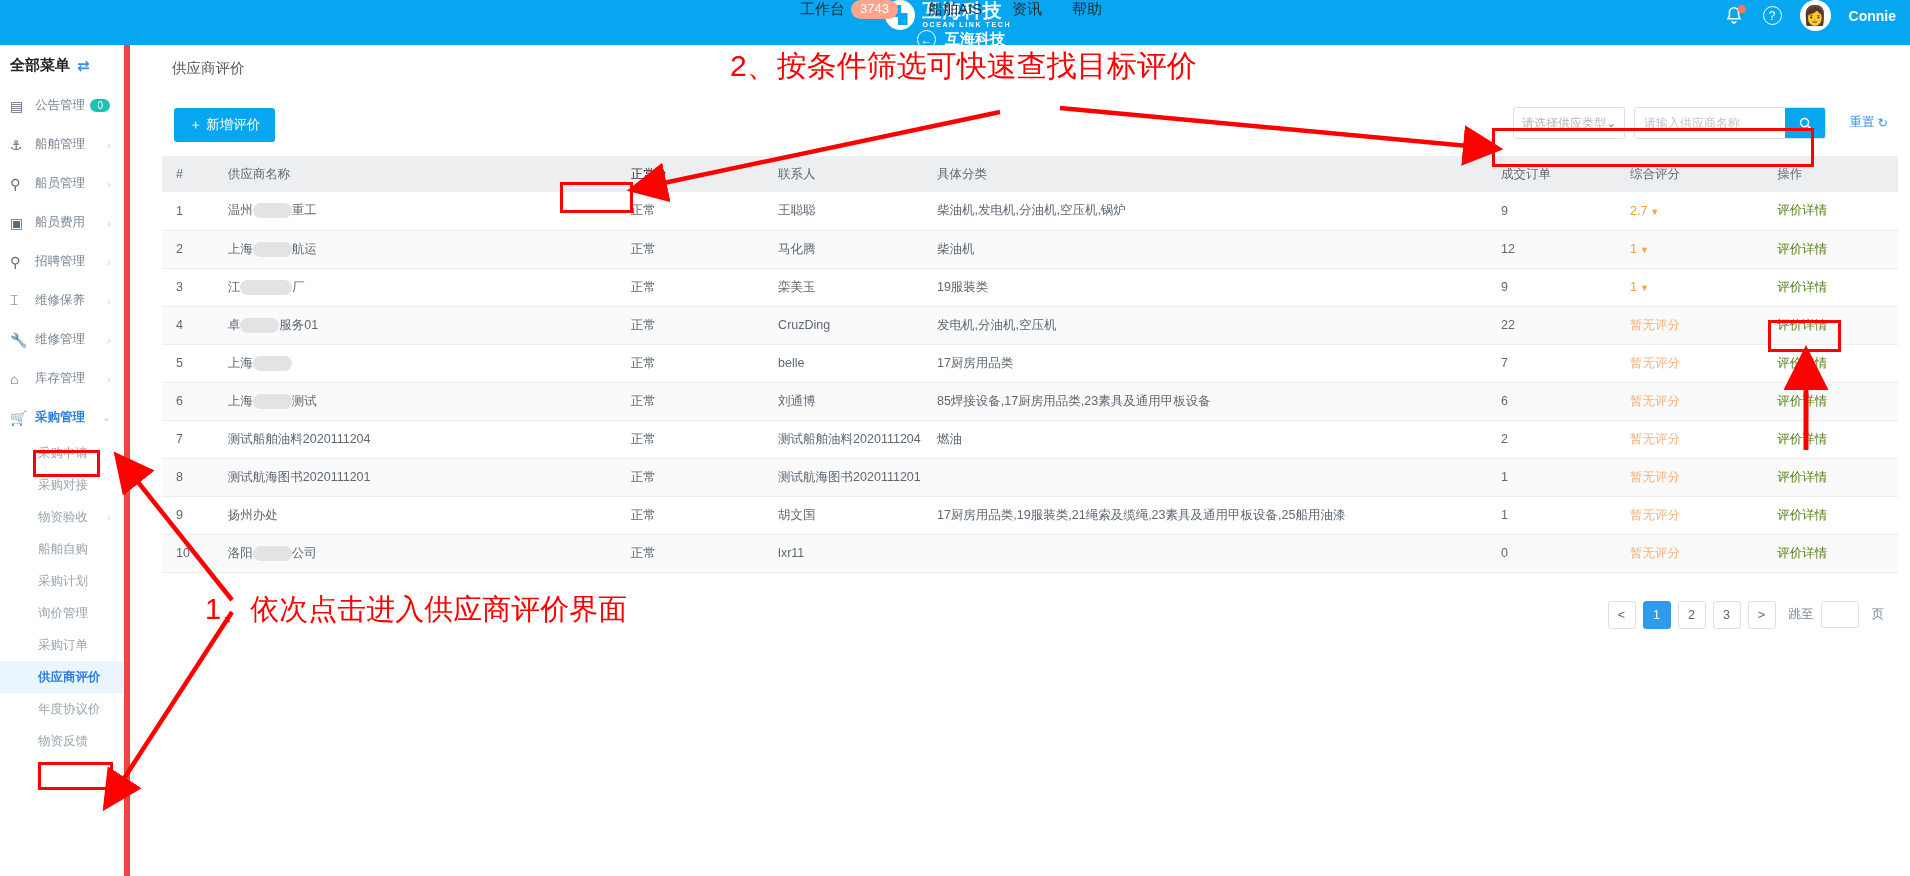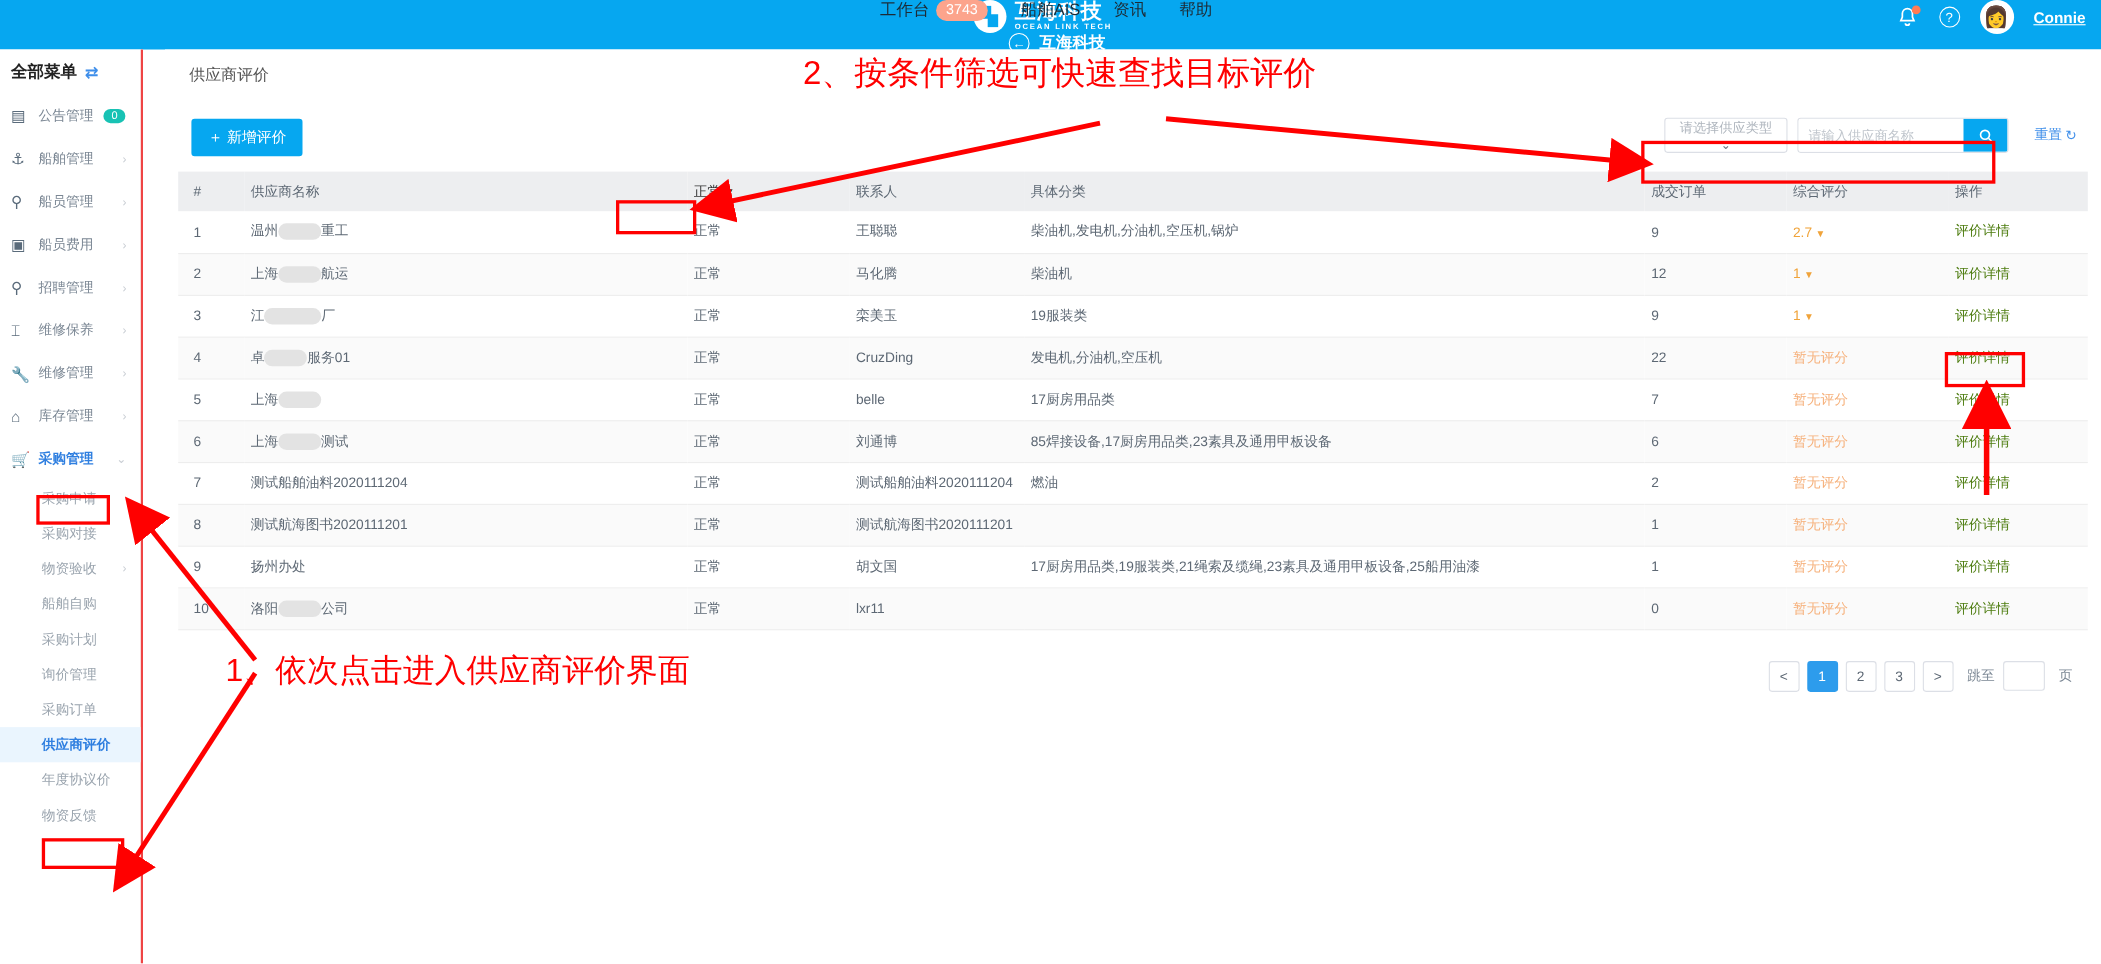--- a/index.html
+++ b/index.html
@@ -54,26 +54,26 @@
     border-radius: 50%; background: #FF7B54;
   }
   .qmark {
     width: 19px; height: 19px; border-radius: 50%; border: 1.4px solid #fff;
     color: #fff; font-size: 12px; display: flex; align-items: center; justify-content: center;
   }
   .avatar {
     width: 31px; height: 31px; border-radius: 50%; background: #fff;
     display: flex; align-items: center; justify-content: center; font-size: 19px; overflow: hidden;
   }
-  .username { color: #fff; font-size: 14px; font-weight: bold; text-decoration: underline; }
+  .username { color: #fff; font-size: 14px; font-weight: bold; }
 
   
   .sidebar {
     position: absolute; top: 45px; left: 0; width: 130px; height: 831px;
-    background: #fff; border-right: 2px solid #ef4444; overflow: hidden;
+    background: #fff; border-right: 6px solid #ef4444; overflow: hidden;
   }
   .sidebar-title {
     display: flex; align-items: center; gap: 7px;
     padding: 11px 0 11px 10px; font-size: 15px; font-weight: bold; color: #222;
   }
   .swap-icon { color: #3E8EEA; font-size: 15px; }
   .menu-item {
     display: flex; align-items: center; height: 39px; padding-left: 10px;
     font-size: 12.5px; color: #7b8794; cursor: pointer; position: relative;
   }
@@ -101,21 +101,21 @@
   .btn-add {
     position: absolute; left: 12px; top: 18px;
     background: #06A7F0; color: #fff; border: 0; border-radius: 3px;
     font-size: 13.5px; padding: 8px 15px; cursor: pointer;
     font-family: inherit;
   }
   .filter-box { position: absolute; right: 72px; top: 17px; display: flex; align-items: center; }
   .sel-type {
     width: 112px; height: 32px; border: 1px solid #dcdfe6; border-right: 1px solid #dcdfe6;
     border-radius: 3px; display: flex; align-items: center; justify-content: space-between;
-    padding: 0 8px; font-size: 12px; color: #aeb5bd; background: #fff; cursor: pointer; flex-direction: column;
+    padding: 0 8px; font-size: 12px; color: #aeb5bd; background: #fff; cursor: pointer;
   }
   .sel-type .chev { color: #6b7480; font-size: 11px; }
   .search-field {
     margin-left: 9px; display: flex; align-items: center;
     height: 32px; border: 1px solid #dcdfe6; border-radius: 3px; overflow: hidden; background: #fff;
   }
   .search-input {
     width: 150px; height: 30px; border: 0; outline: none; padding: 0 9px;
     font-size: 12px; color: #333; font-family: inherit;
   }

